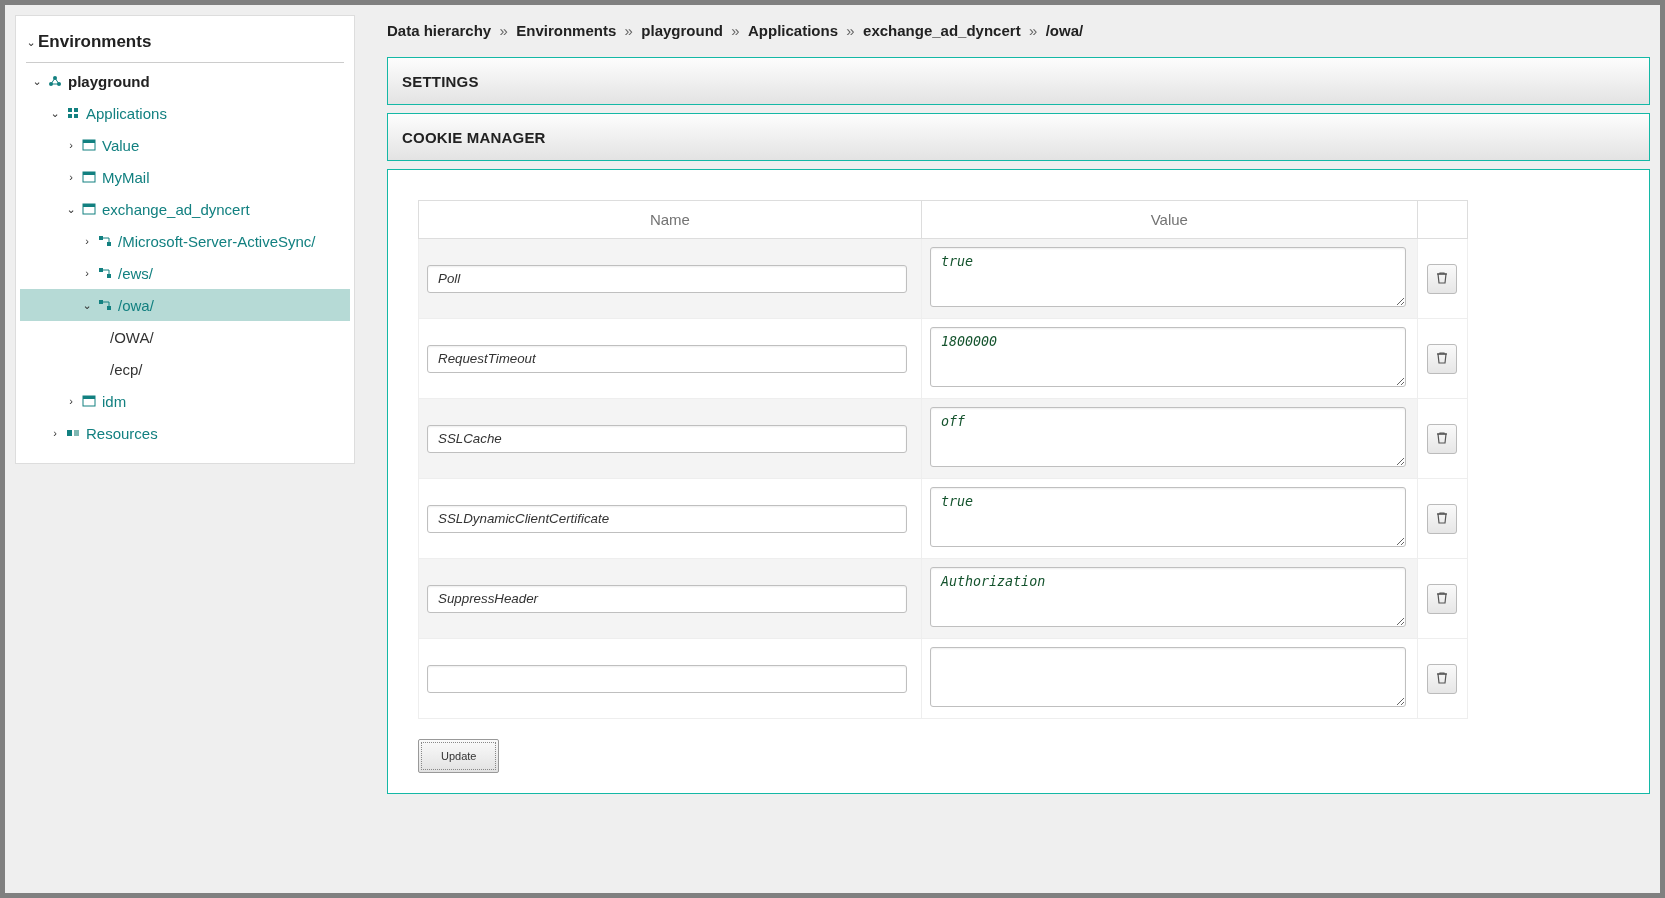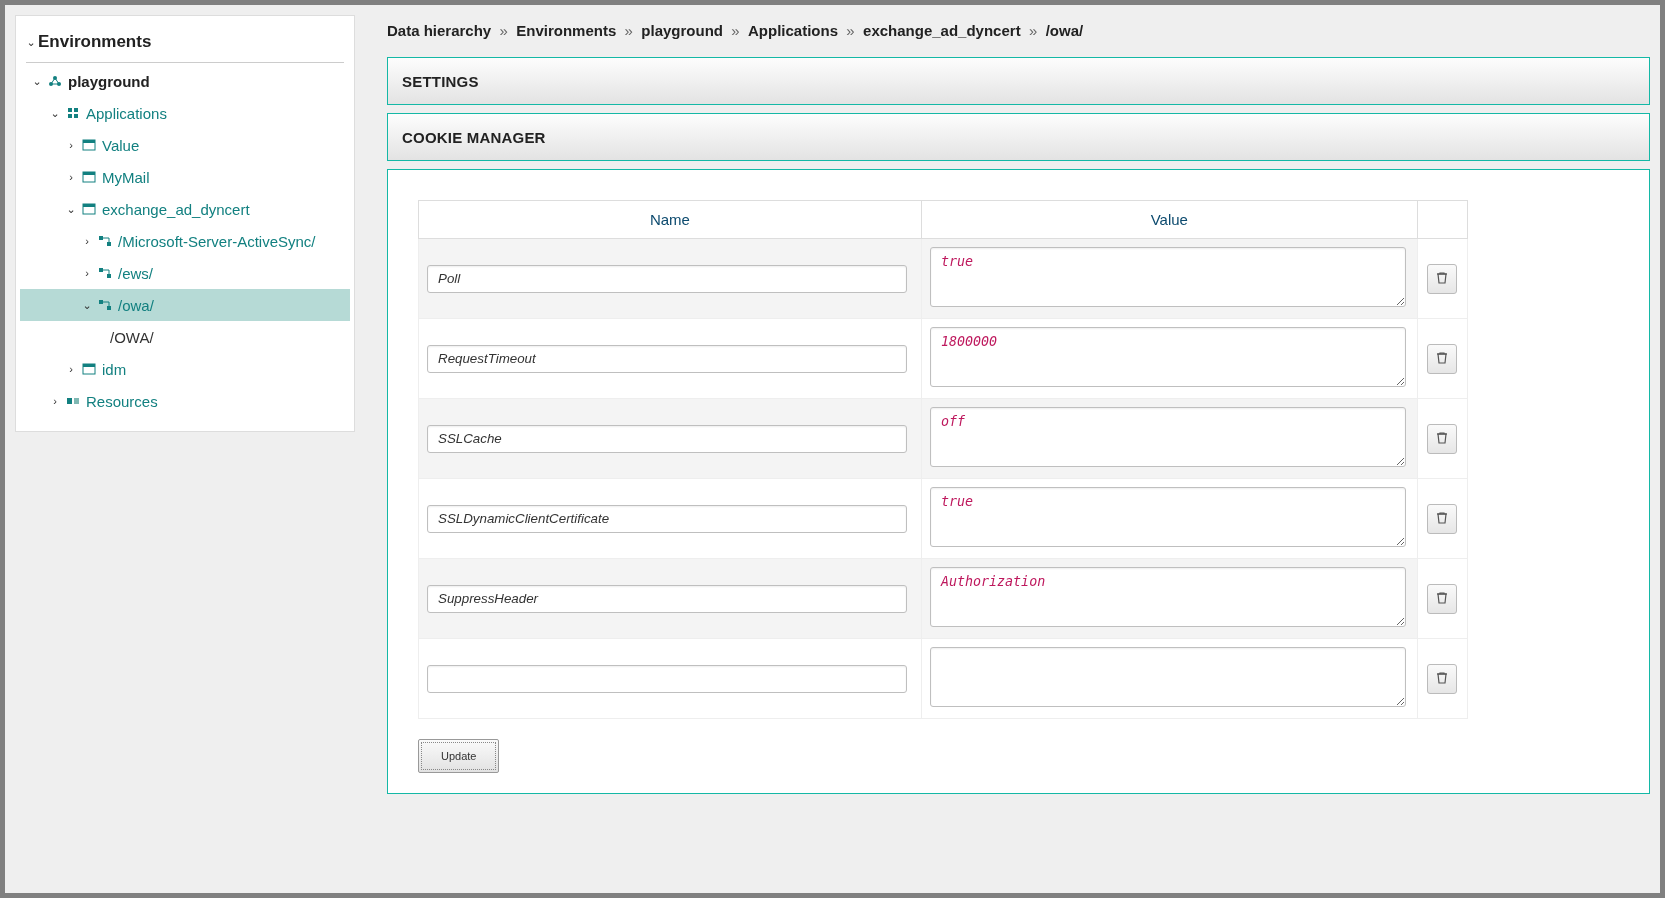--- a/index.html
+++ b/index.html
@@ -16,28 +16,28 @@
   .lbl { color:#128080; }
   .lbl.bold { color:#222; font-weight:700; }
   .lbl.head { color:#222; font-weight:700; font-size:17px; }
   hr.sep { border:none; border-top:1px solid #ccc; margin:4px 6px 2px 6px; }
   .breadcrumb { font-size:15px; font-weight:600; color:#222; margin-bottom:18px; }
   .breadcrumb .sep { color:#666; font-weight:400; }
   .panel { border:1px solid #14b8a6; margin-bottom:6px;margin-top:8px; }
   .panel-hdr { height:46px; display:flex; align-items:center; padding:0 14px; font-weight:700; color:#222; background:linear-gradient(#fdfdfd,#e3e3e3); letter-spacing:0.2px; }
   .panel-body { background:#fff; padding:30px 18px 20px 30px; }
   .tbl { width:1050px; border:1px solid #ddd; border-collapse:collapse; }
-  .tbl th { font-weight:400; color:#0c4a6e; background:#fff; padding:10px 0; border:1px solid #ddd; }
+  .tbl th { font-weight:400; color:#737373; background:#fff; padding:10px 0; border:1px solid #ddd; }
   .tbl td { border:1px solid #eee; padding:8px 8px; vertical-align:middle; }
   .tbl tbody tr:nth-child(odd) { background:#f4f4f4; }
   .tbl td.name-cell { width:500px; }
   .tbl td.val-cell  { width:490px; }
   .tbl td.act-cell  { width:50px; text-align:center; background:#fff !important; }
   .in-name { width:480px; height:28px; border:1px solid #bfbfbf; border-radius:3px; padding:0 10px; font-style:italic; color:#333; box-shadow:inset 0 1px 2px rgba(0,0,0,0.07); }
-  .in-val  { width:476px; height:60px; border:1px solid #bfbfbf; border-radius:3px; padding:6px 10px; font-style:italic; color:#be185d; resize:both; box-shadow:inset 0 1px 2px rgba(0,0,0,0.07); overflow:auto; }
+  .in-val  { width:476px; height:60px; border:1px solid #bfbfbf; border-radius:3px; padding:6px 10px; font-style:italic; color:#14532d; resize:both; box-shadow:inset 0 1px 2px rgba(0,0,0,0.07); overflow:auto; }
   .btn-del { width:30px; height:30px; border:1px solid #bbb; border-radius:3px; background:linear-gradient(#fafafa,#e6e6e6); cursor:pointer; display:inline-flex; align-items:center; justify-content:center; }
   .btn-upd { margin-top:20px; margin-left:0; height:34px; padding:0 22px; border:1px solid #999; border-radius:2px; background:linear-gradient(#fafafa,#e2e2e2); cursor:pointer; font-size:11px; color:#333; outline:1px dotted #888; outline-offset:-4px; }
 </style>
 </head>
 <body>
 
 <svg width="0" height="0" style="position:absolute">
   <defs>
     <g id="svg-cluster">
         <circle cx="7" cy="3" r="2" fill="#128080"></circle>
@@ -149,20 +149,24 @@
         <span class="ic">
             <svg width="12" height="12">
               <use href="#svg-route"></use>
             </svg>
           </span>
         <span class="lbl">/owa/</span>
       </div>
       <div class="tree-node" style="padding-left:76px">
         <span class="chev"></span>
         <span class="lbl" style="color:#333">/OWA/</span>
+      </div>
+      <div class="tree-node" style="padding-left:76px">
+        <span class="chev"></span>
+        <span class="lbl" style="color:#333">/ecp/</span>
       </div>
       <div class="tree-node" style="padding-left:44px">
         <span class="chev">›</span>
         <span class="ic">
             <svg width="14" height="12">
               <use href="#svg-app"></use>
             </svg>
           </span>
         <span class="lbl">idm</span>
       </div>

